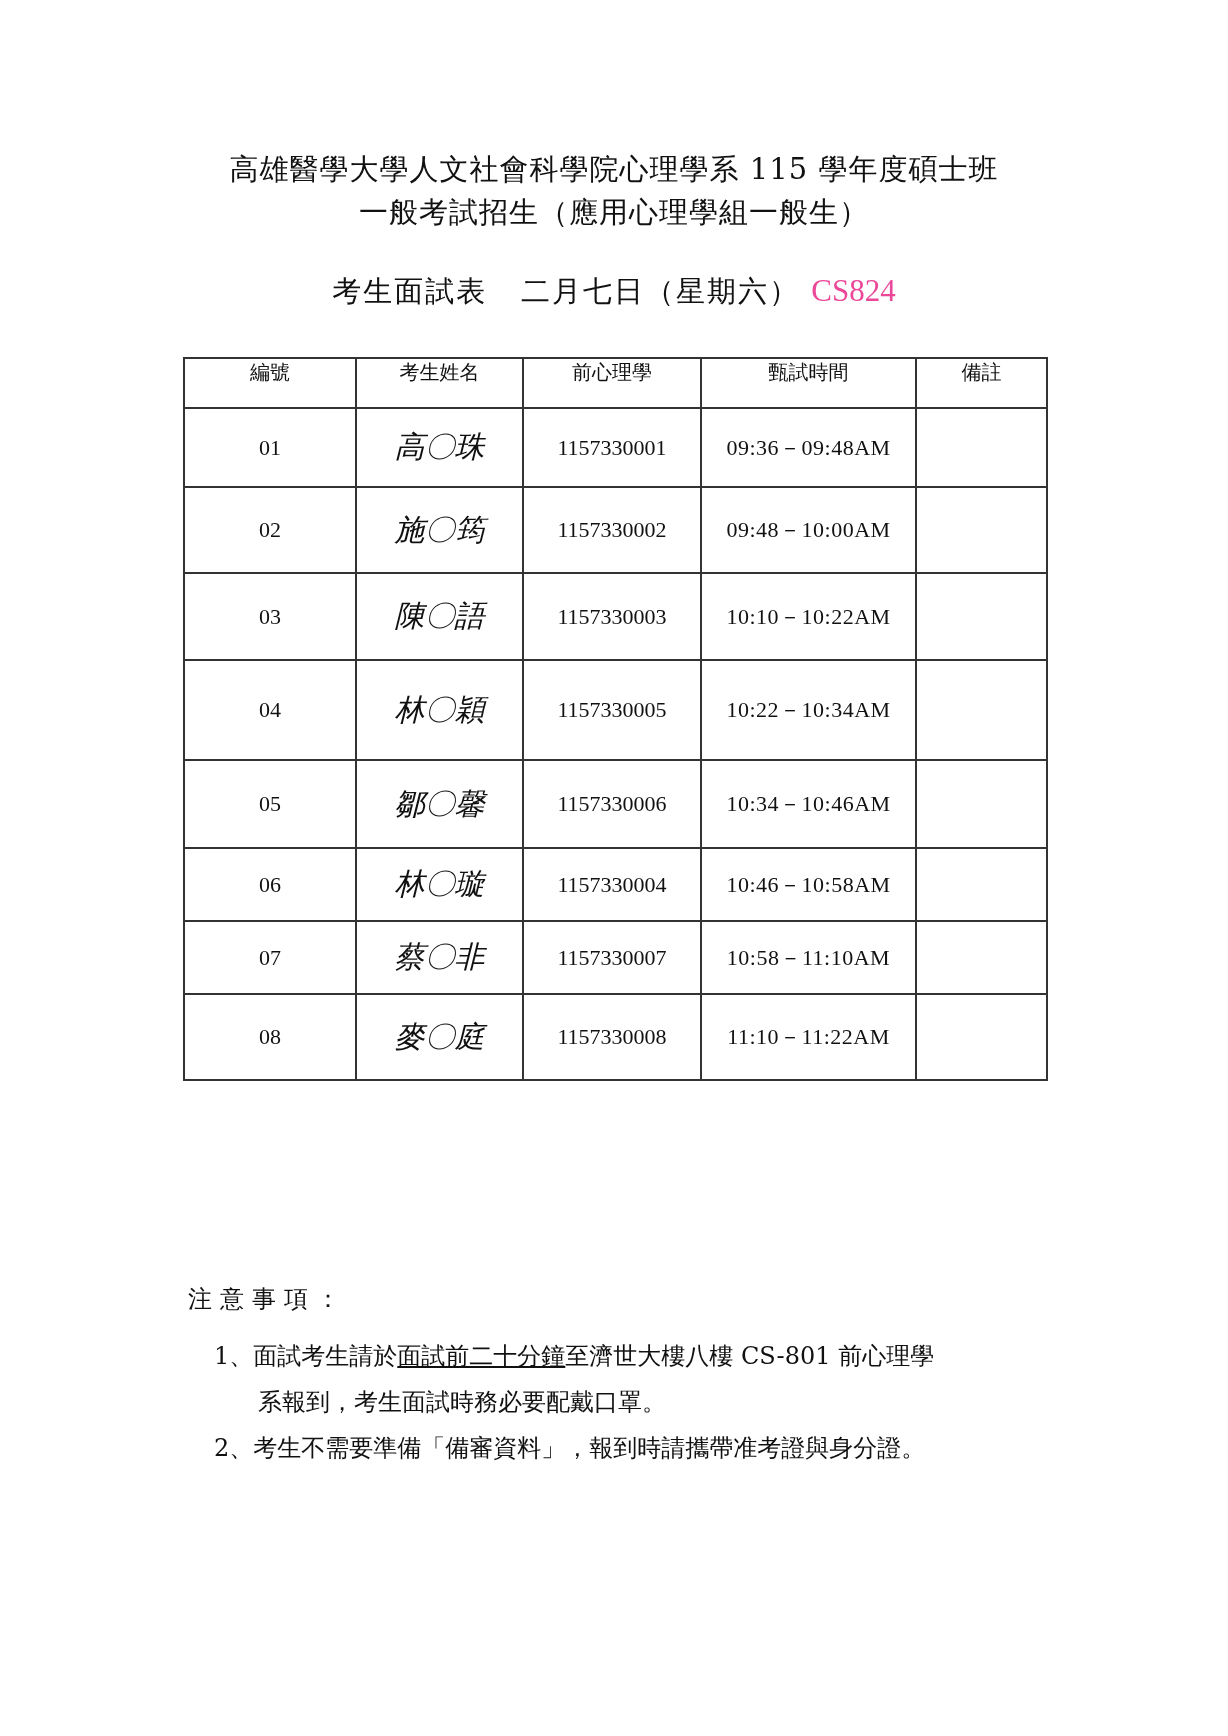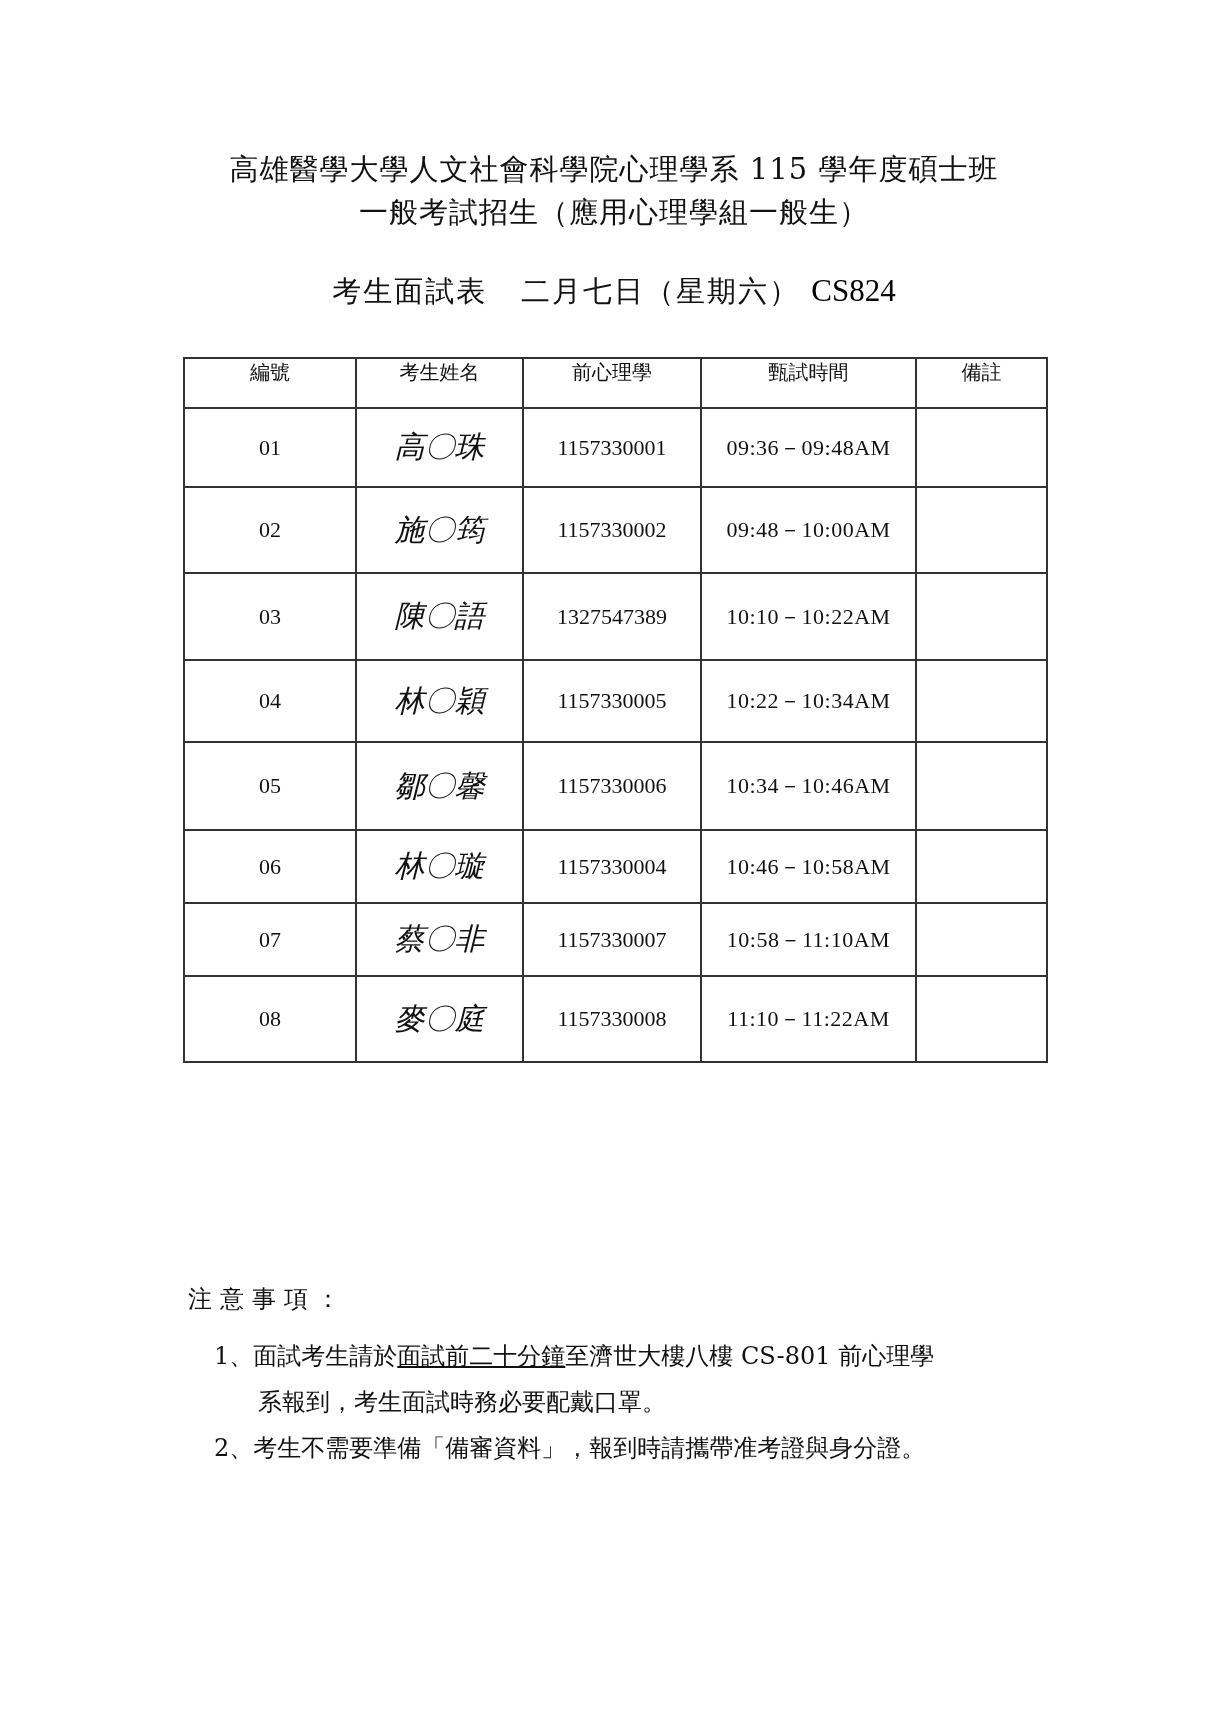--- a/index.html
+++ b/index.html
@@ -25,21 +25,21 @@
       white-space: nowrap;
     }
     #title1 { top: 150px; }
     #title2 { top: 193px; }
     #subtitle {
       top: 272px;
       font-size: 29px;
       letter-spacing: 2px;
     }
     .room-code {
-      color: #000000;
+      color: #ec4899;
       font-family: "Liberation Serif", serif;
       font-size: 31px;
       letter-spacing: 0;
     }
     table.schedule {
       position: absolute;
       left: 183px;
       top: 357px;
       width: 863px;
       border-collapse: collapse;
@@ -139,25 +139,25 @@
   <tr style="height:86px">
     <td class="num">02</td>
     <td class="name">施〇筠</td>
     <td class="num">1157330002</td>
     <td class="time">09:48－10:00AM</td>
     <td></td>
   </tr>
   <tr style="height:87px">
     <td class="num">03</td>
     <td class="name">陳〇語</td>
-    <td class="num">1327547389</td>
+    <td class="num">1157330003</td>
     <td class="time">10:10－10:22AM</td>
     <td></td>
   </tr>
-  <tr style="height:82px">
+  <tr style="height:100px">
     <td class="num">04</td>
     <td class="name">林〇穎</td>
     <td class="num">1157330005</td>
     <td class="time">10:22－10:34AM</td>
     <td></td>
   </tr>
   <tr style="height:88px">
     <td class="num">05</td>
     <td class="name">鄒〇馨</td>
     <td class="num">1157330006</td>

